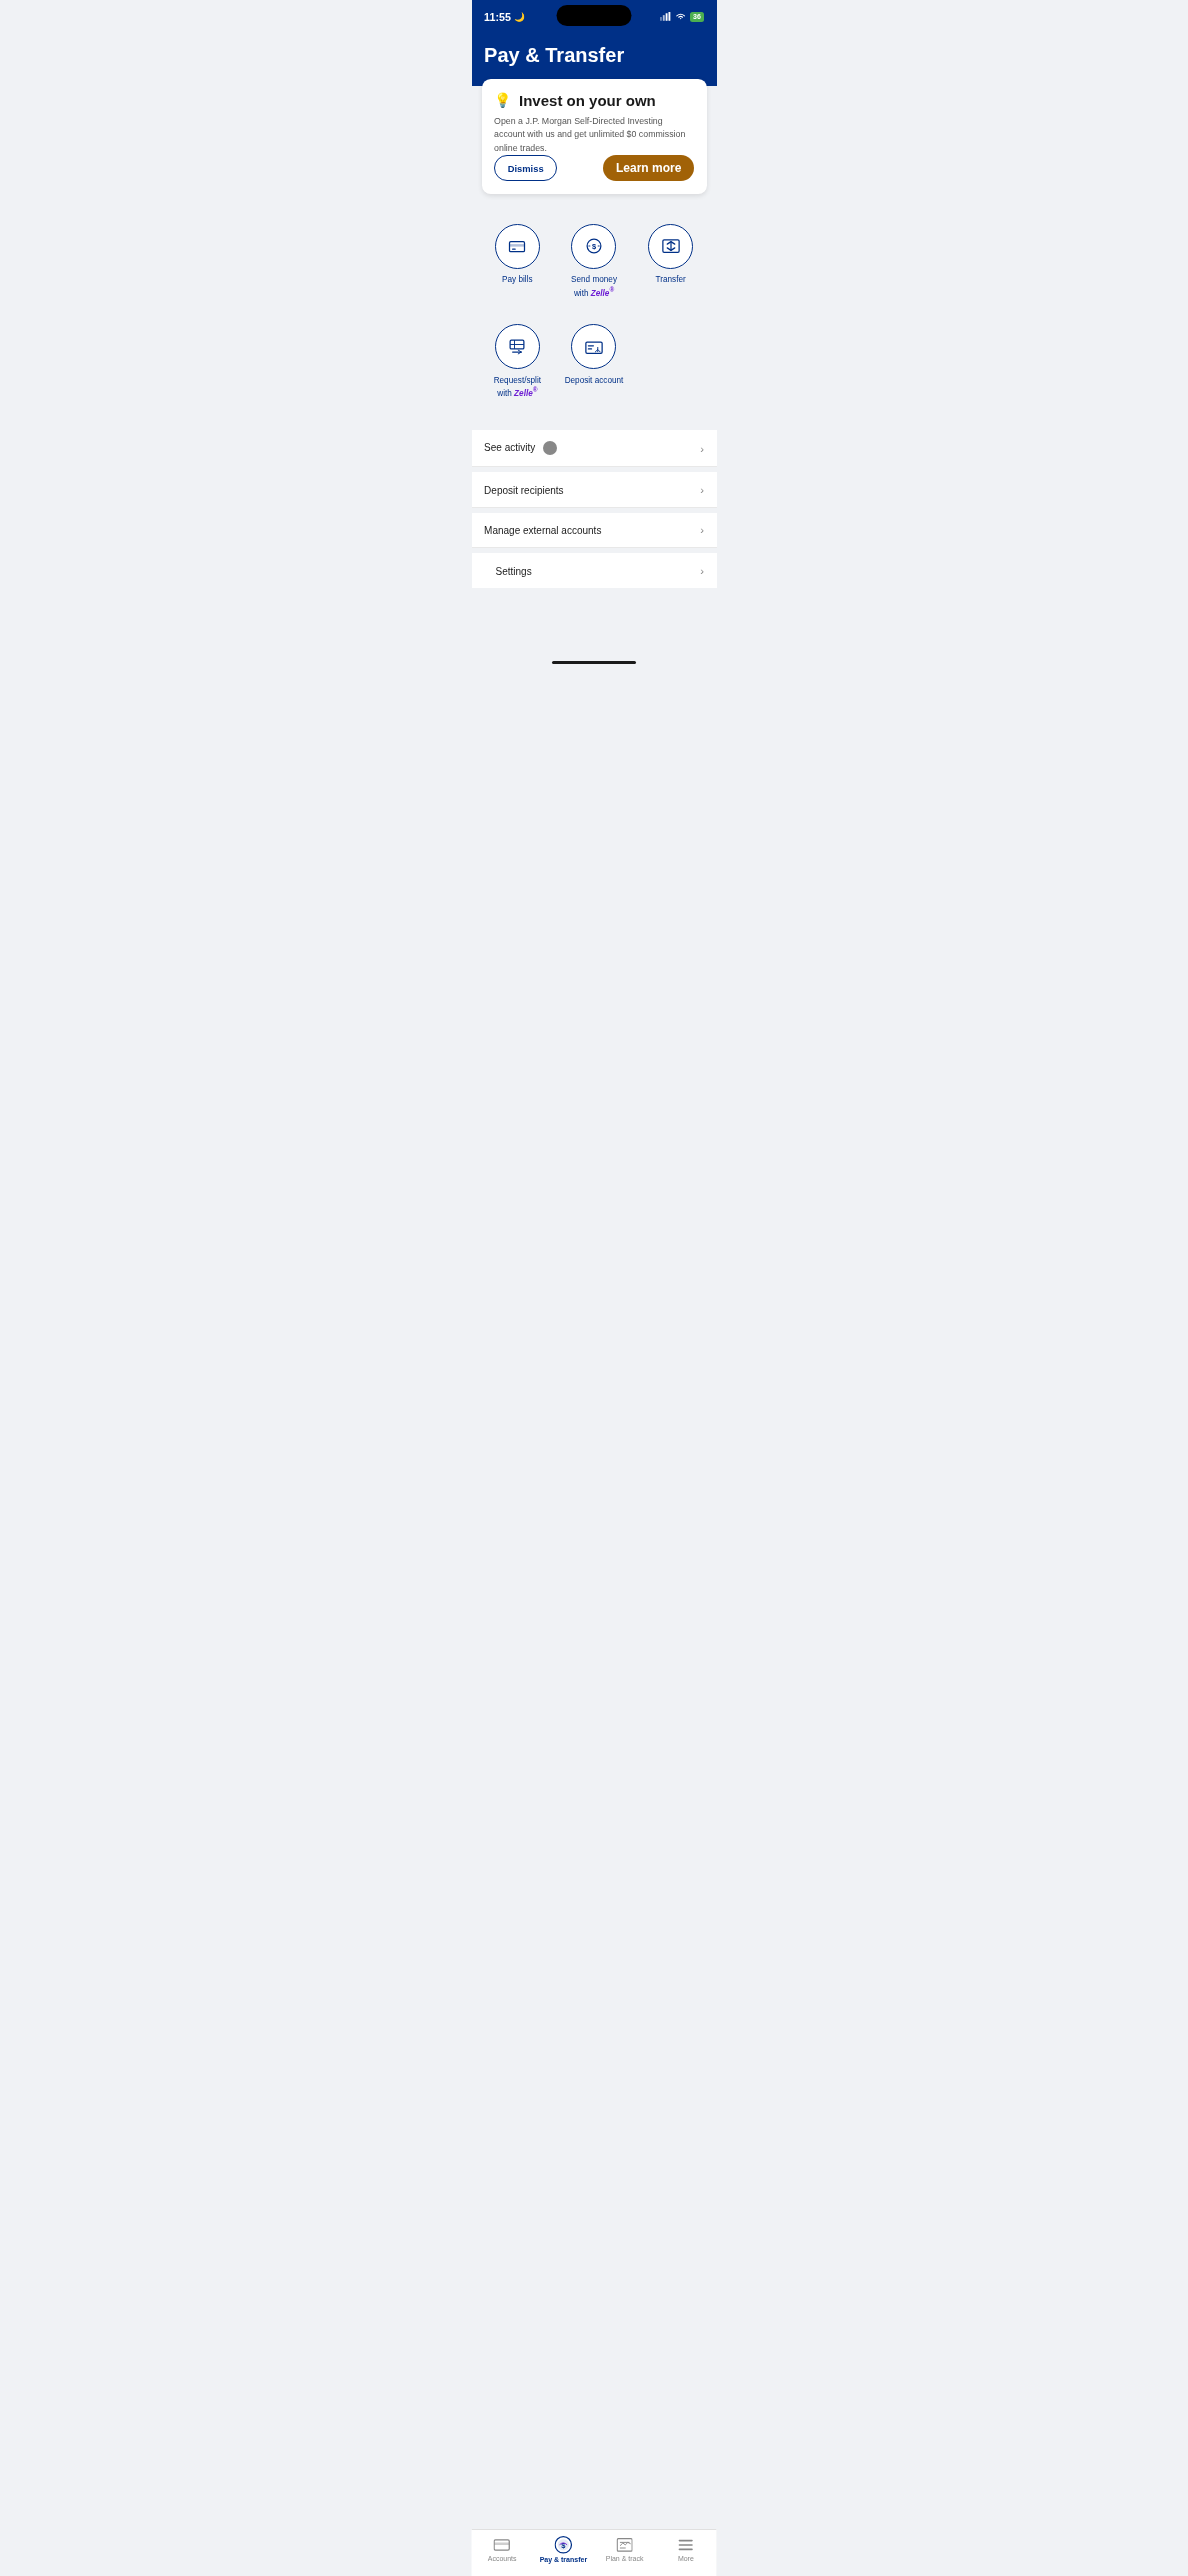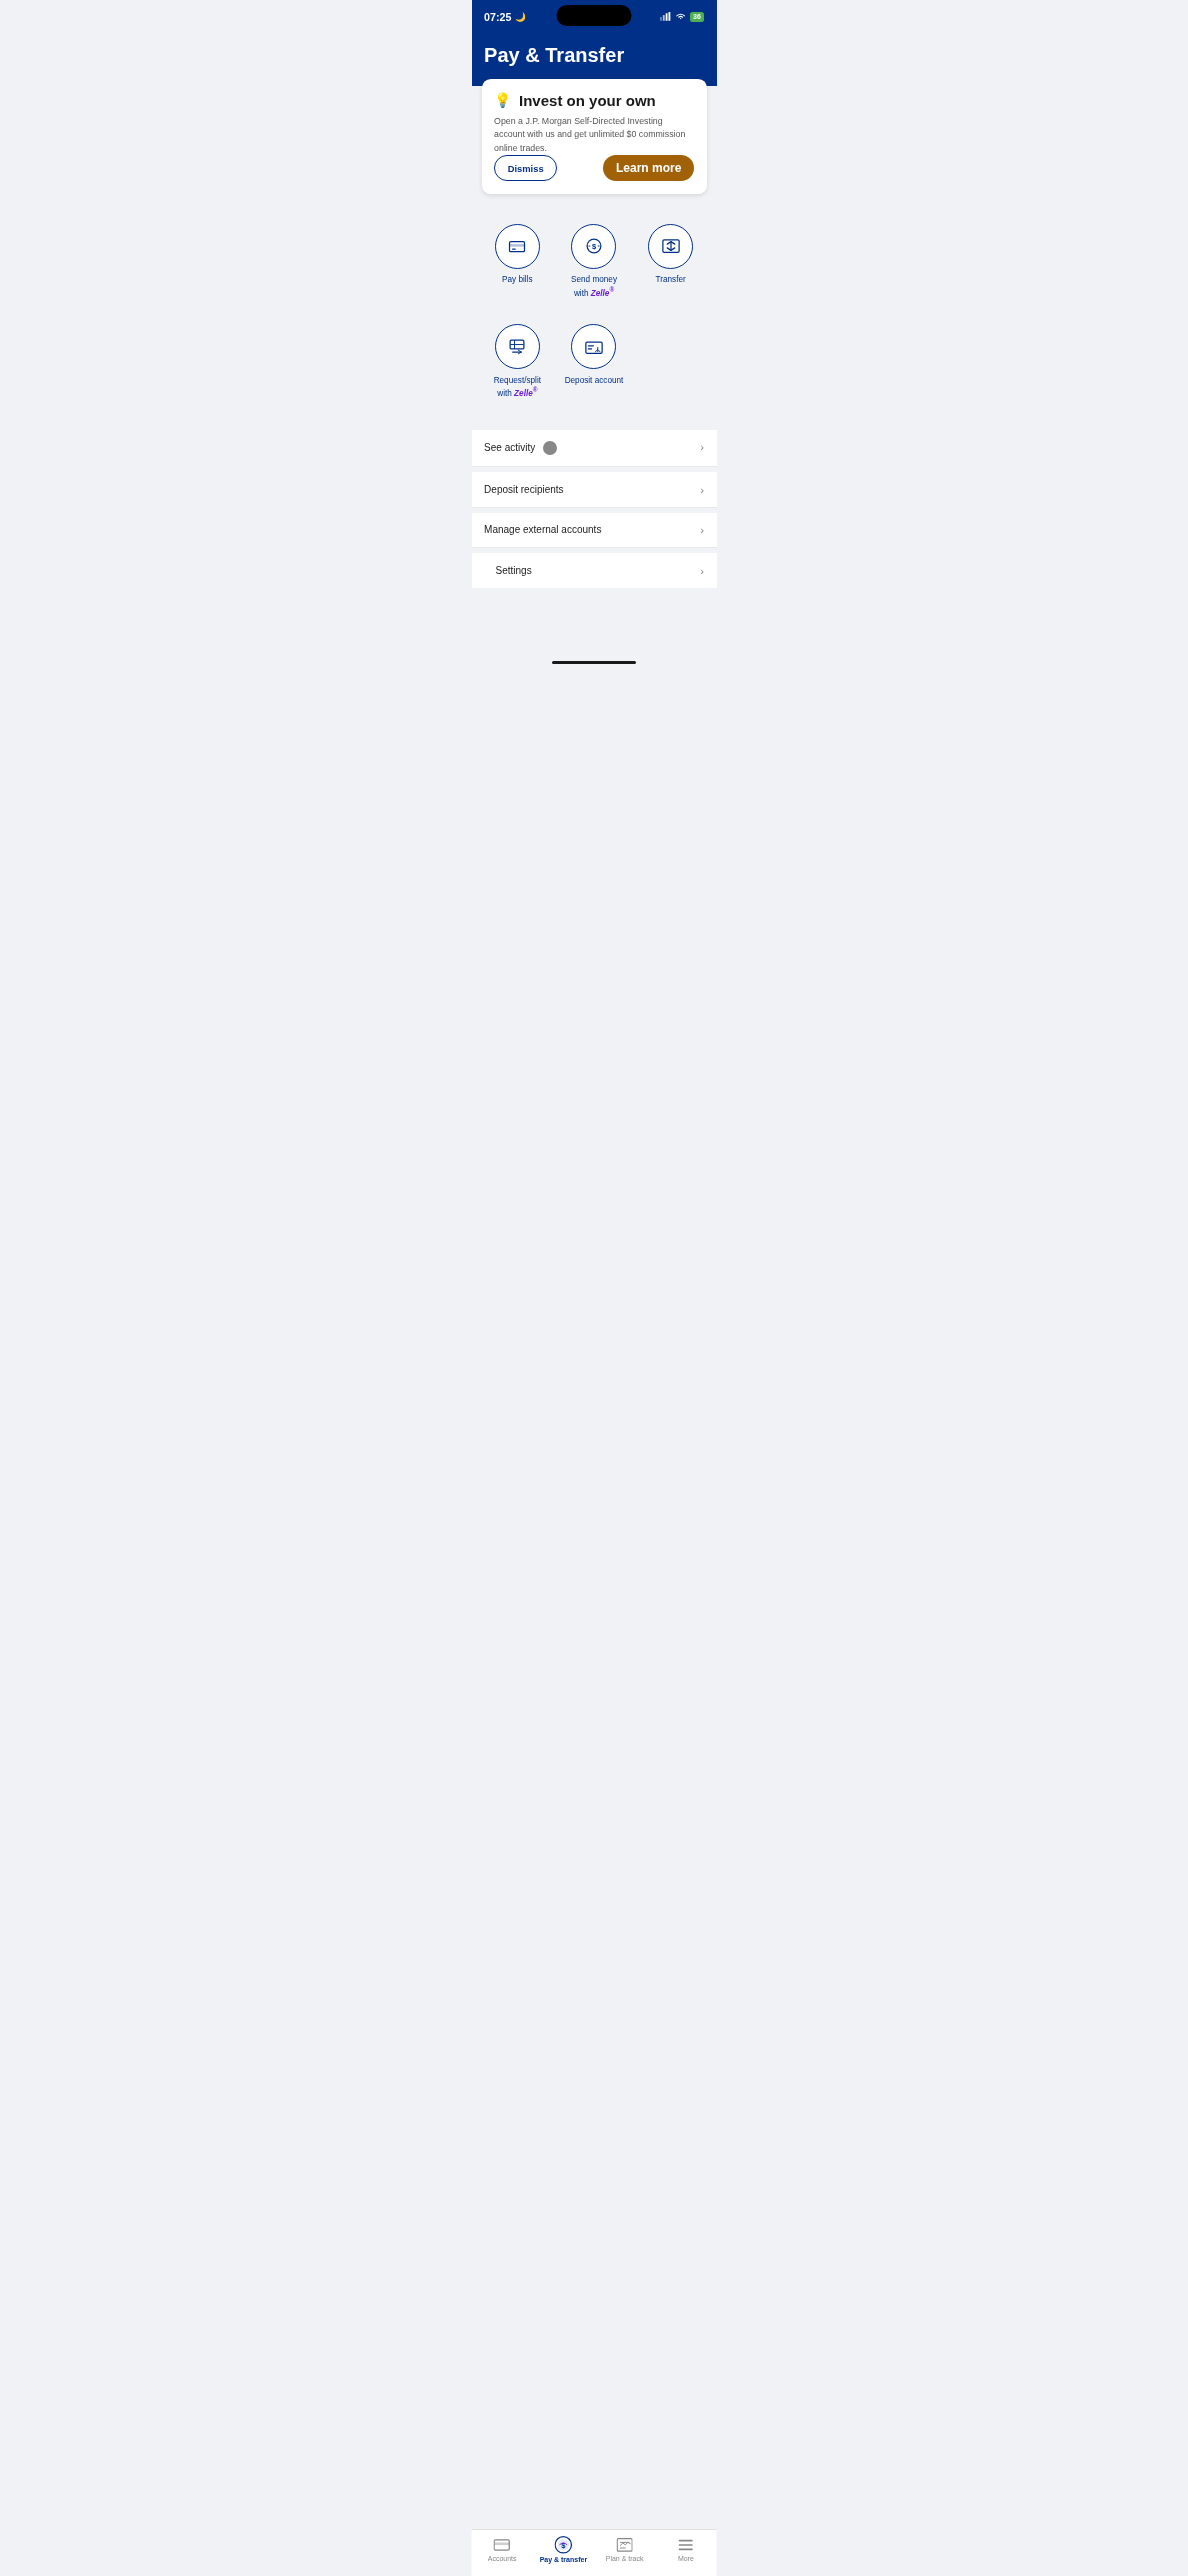--- a/index.html
+++ b/index.html
@@ -170,21 +170,21 @@
     }
 
     
     .menu-section {
       background: white;
       margin: 5px 0;
     }
     .menu-item {
       display: flex;
       justify-content: space-between;
-      align-items: flex-start;
+      align-items: flex-end;
       padding: 11.3px 12.6px;
       border-bottom: 0.6px solid #e8e8e8;
       cursor: pointer;
     }
     .menu-item:last-child {
       border-bottom: none;
       padding-left: 24px;
     }
     .menu-item-label {
       font-size: 10px;
@@ -253,21 +253,21 @@
     .divider {
       height: 5px;
       background: #f0f2f5;
     }
   </style>
 </head>
 <body>
 
 <div class="status-bar">
   <div style="display:flex; align-items:center; gap:3.8px;">
-    <span class="status-time">07:25</span>
+    <span class="status-time">11:55</span>
     <span style="color:white; font-size:8.8px;">🌙</span>
   </div>
   <div class="dynamic-island"></div>
   <div class="status-icons">
 
     <svg width="11.3" height="8.8" viewBox="0 0 18 14">
       <rect x="0" y="8" width="3" height="6" fill="white" opacity="0.4"></rect>
       <rect x="4.5" y="5" width="3" height="9" fill="white" opacity="0.7"></rect>
       <rect x="9" y="2" width="3" height="12" fill="white"></rect>
       <rect x="13.5" y="0" width="3" height="14" fill="white"></rect>

